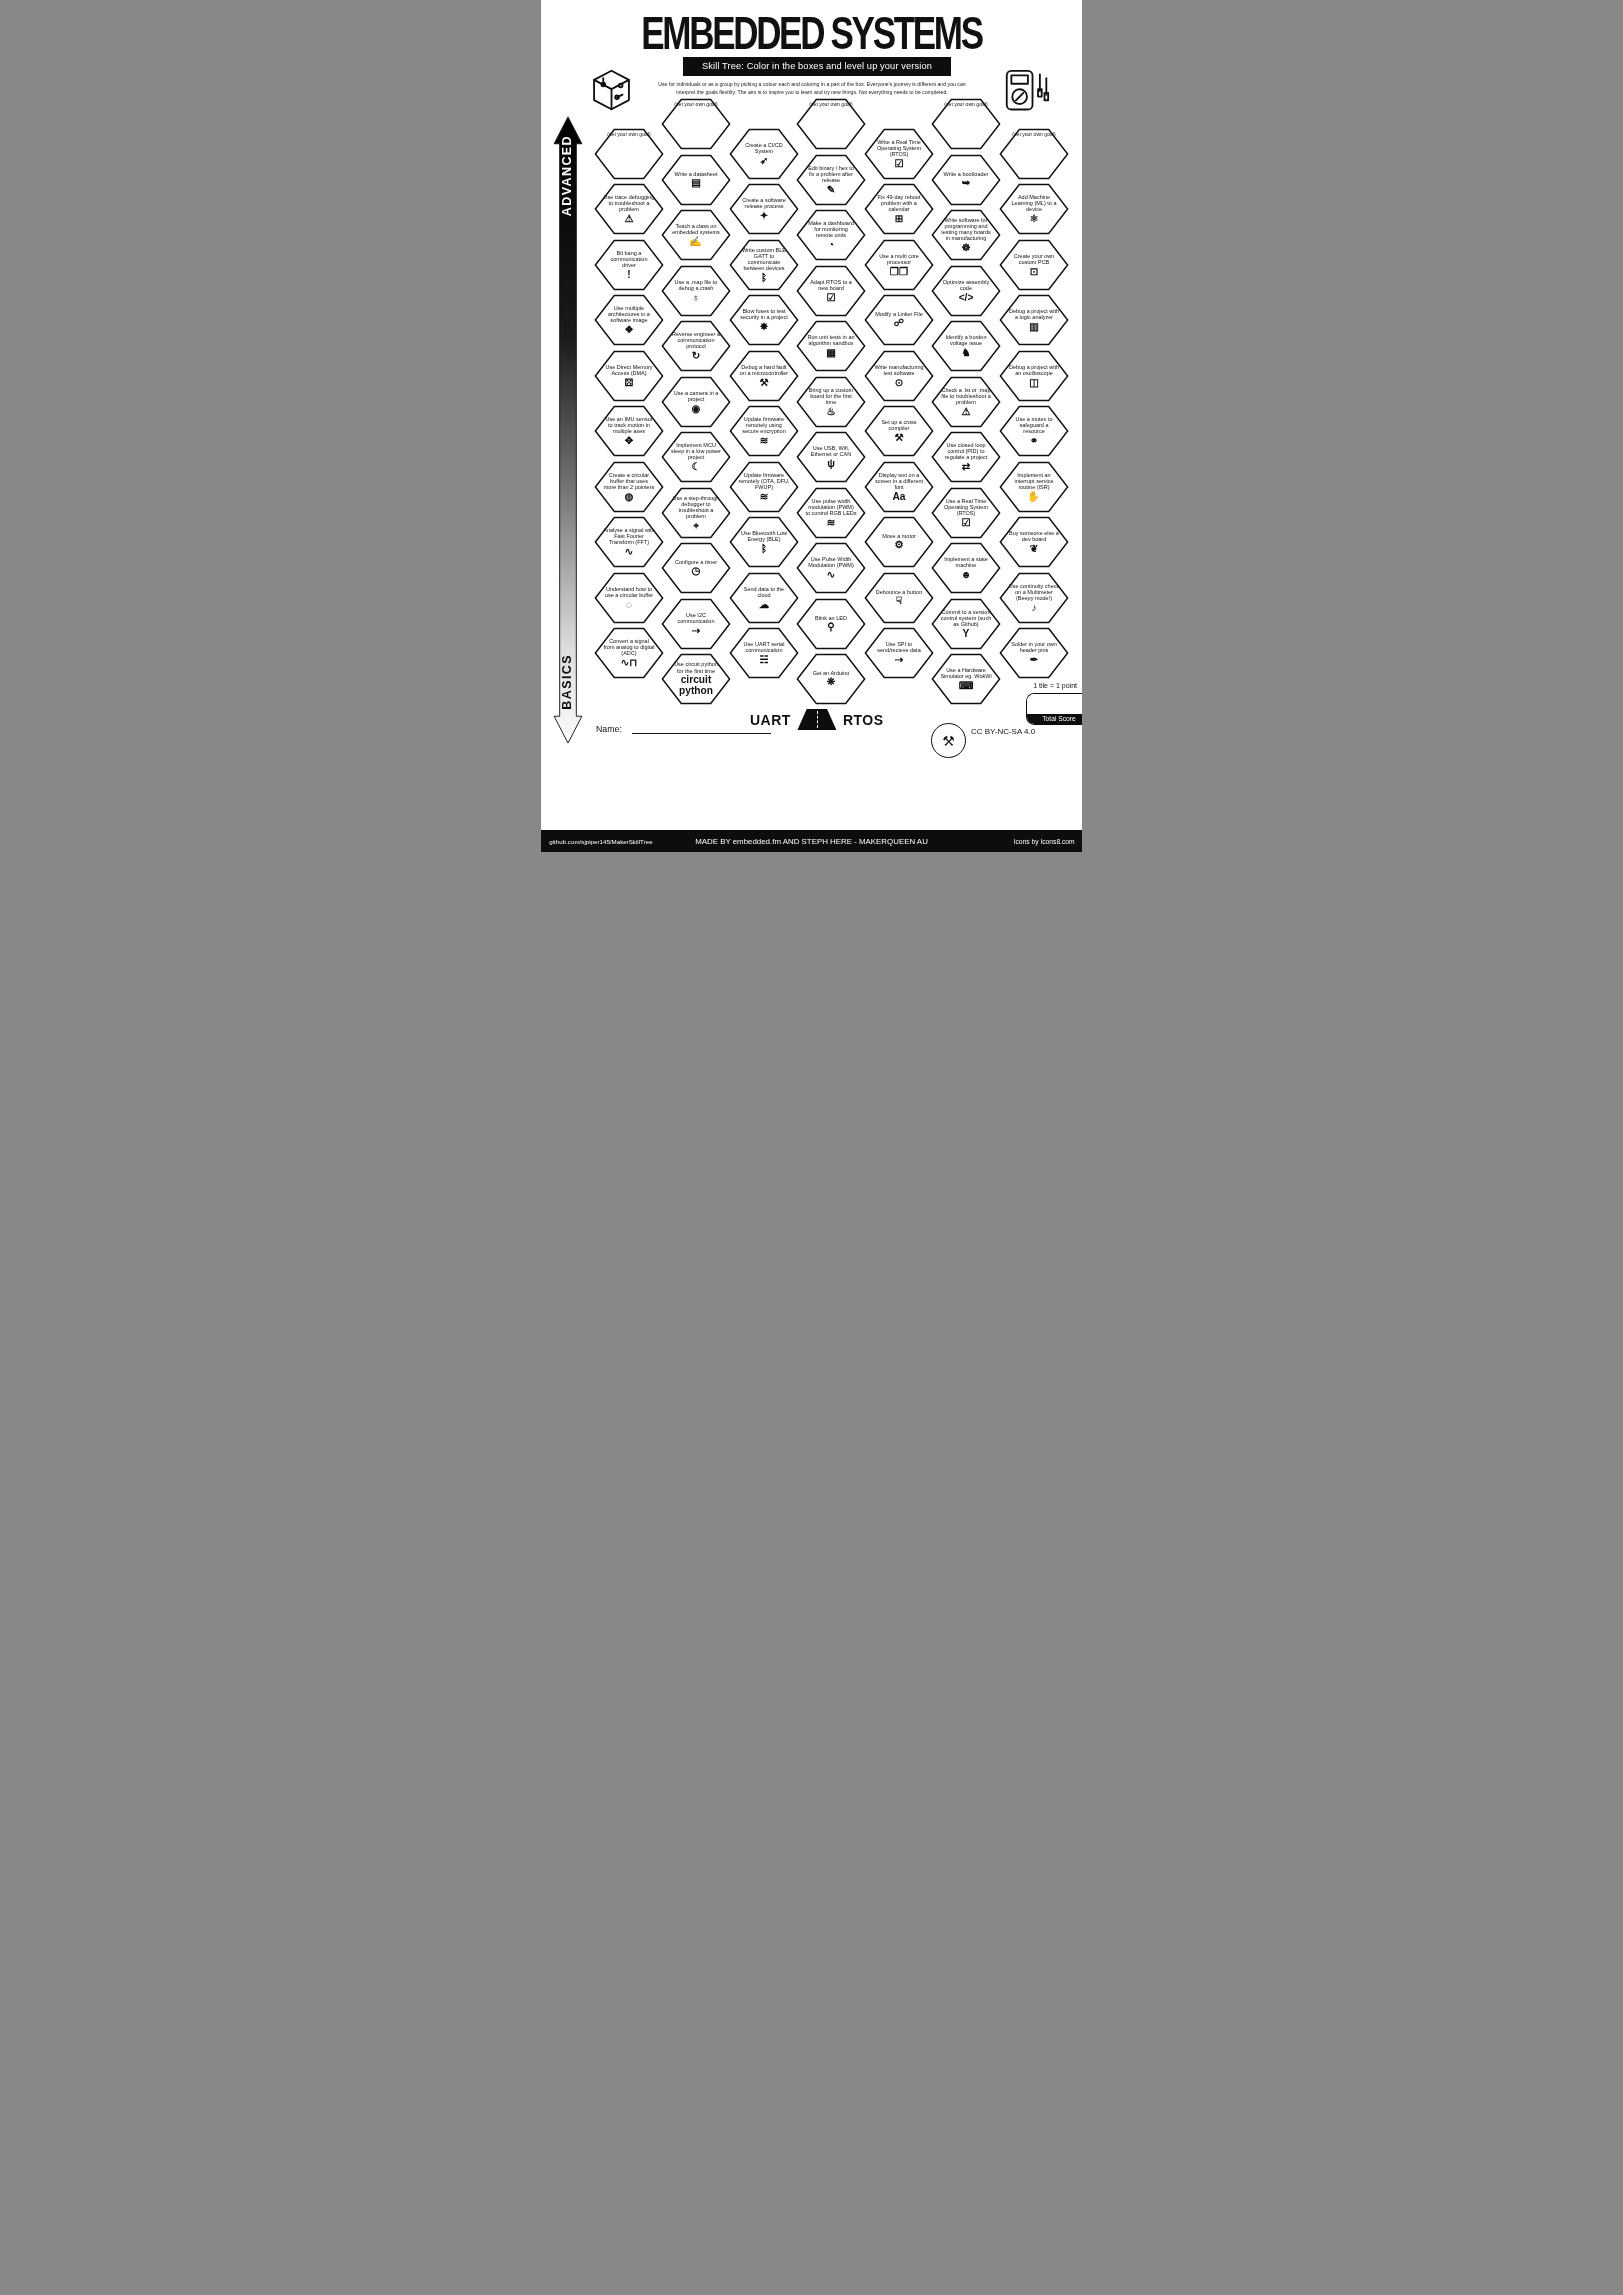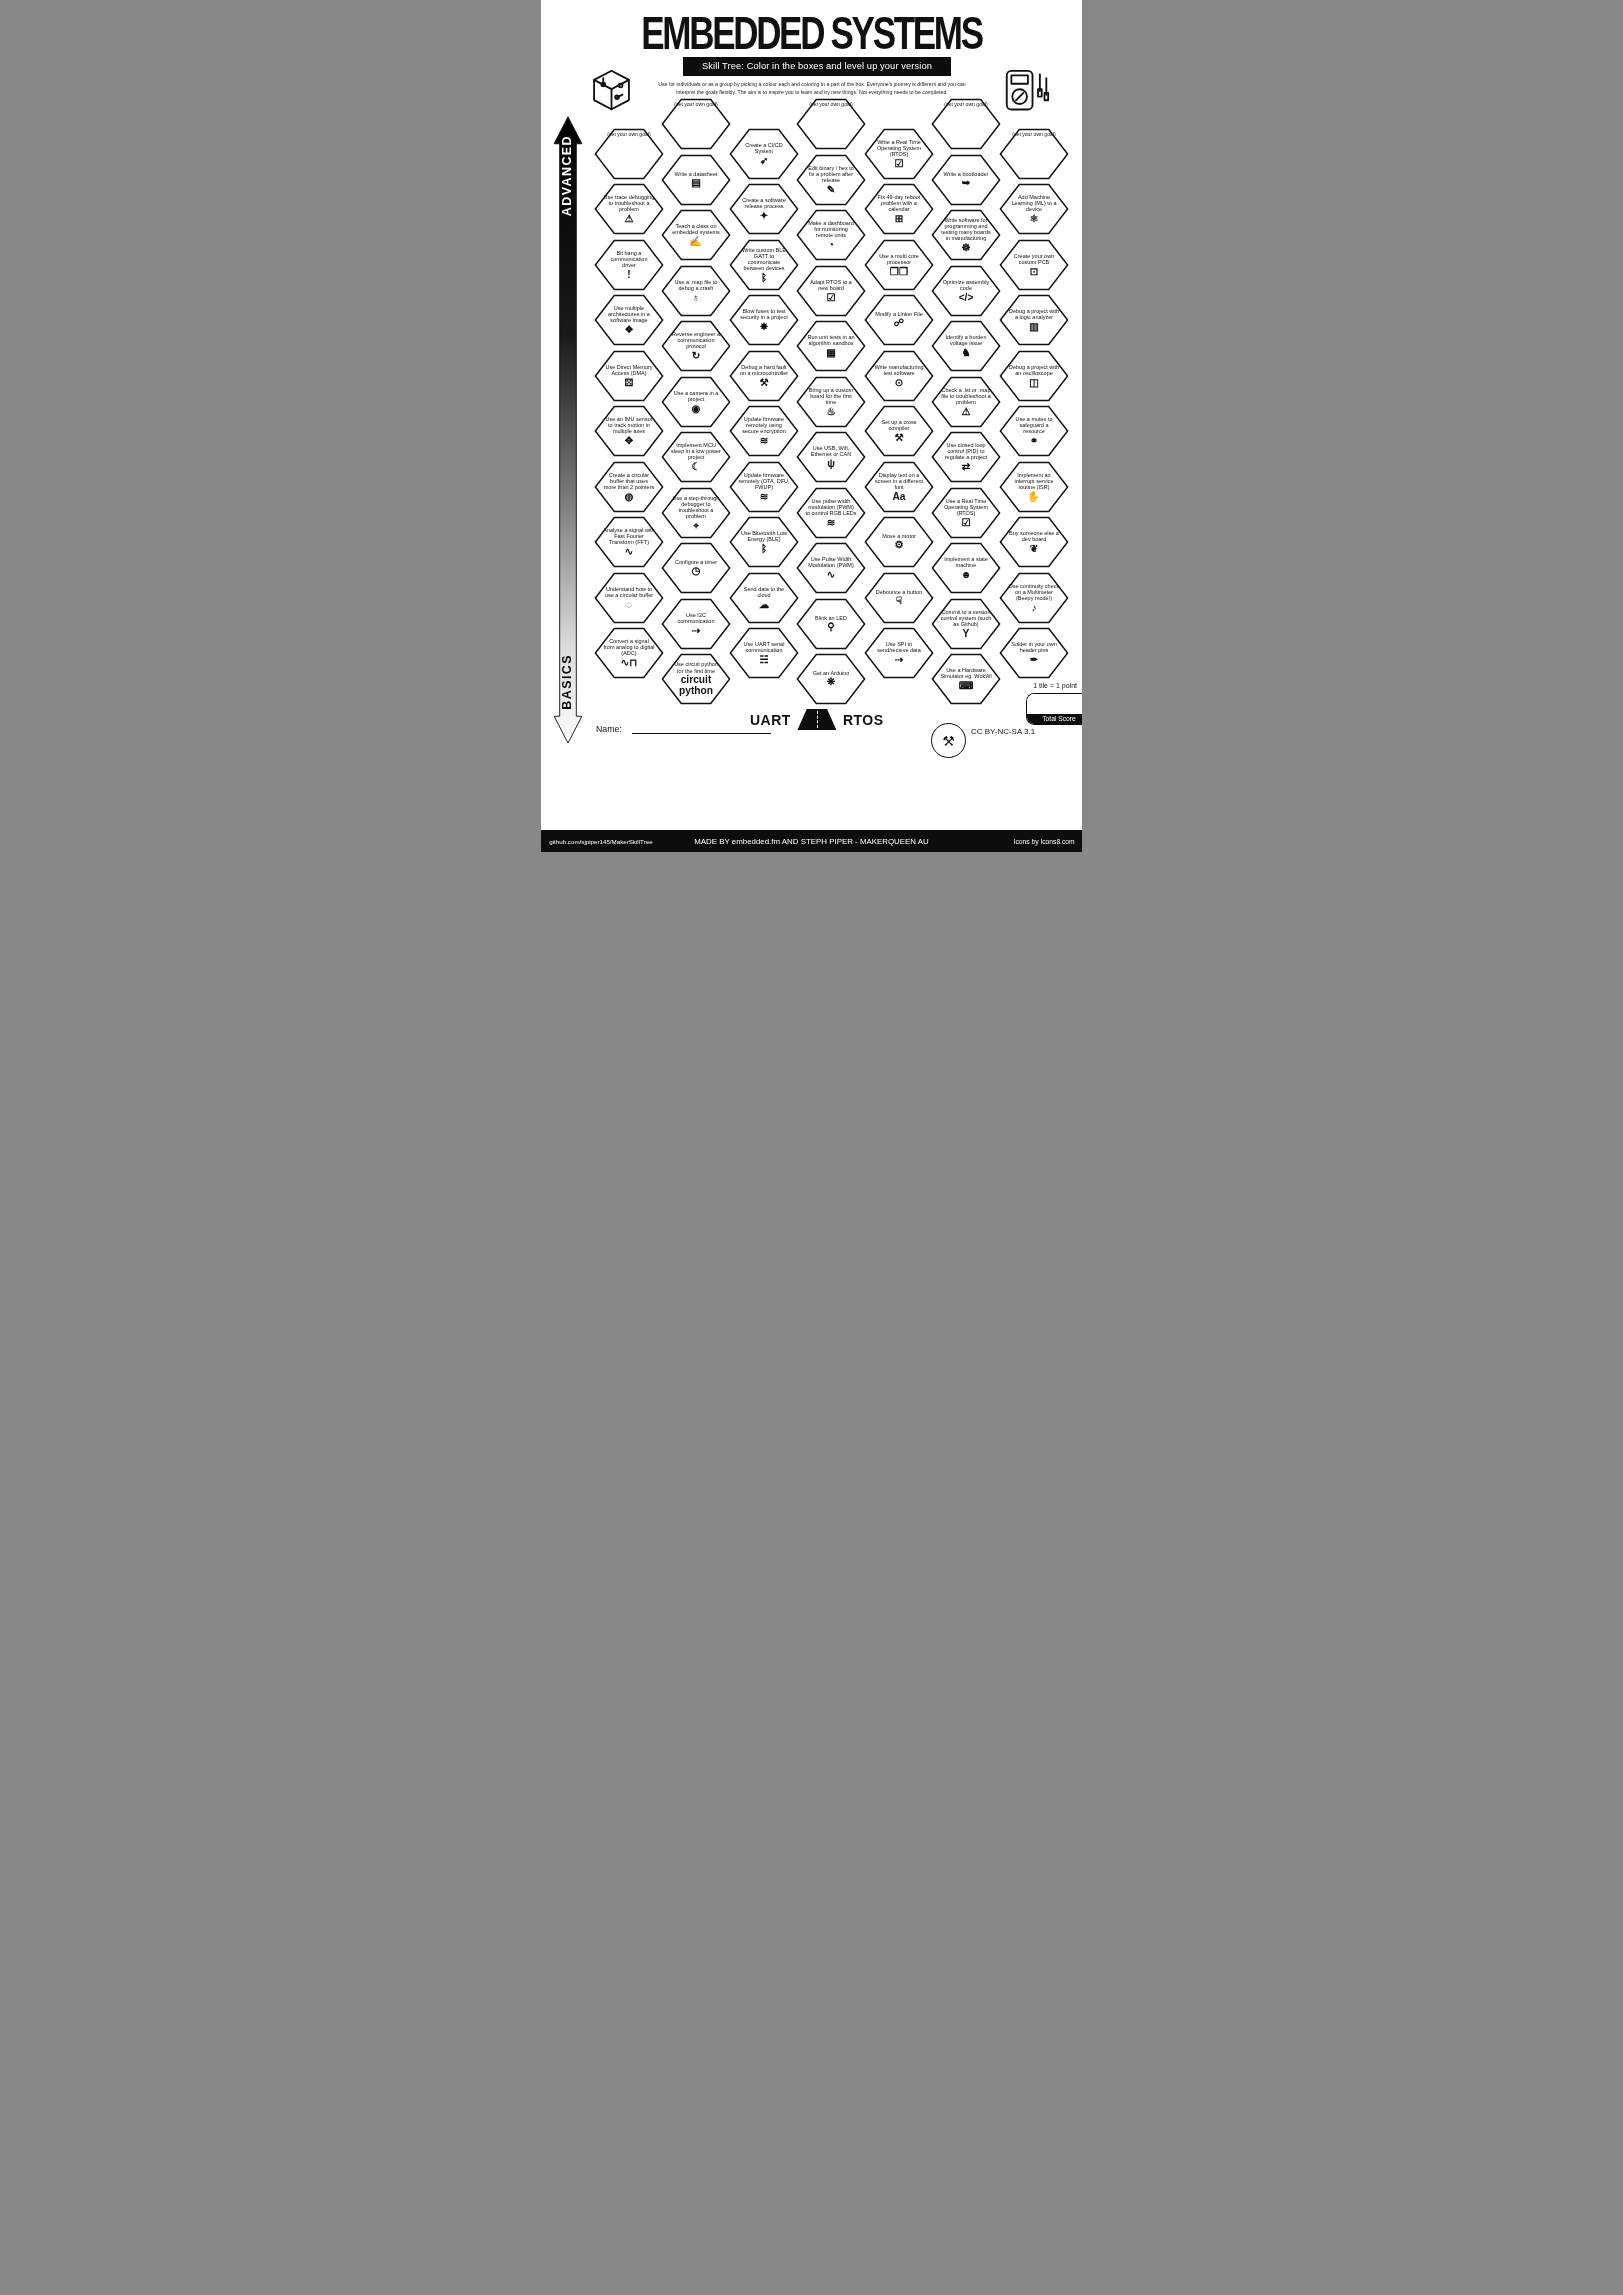--- a/index.html
+++ b/index.html
@@ -805,22 +805,22 @@
     <span id="name-line"></span>
   </div>
 
   <div id="tile-point-note">1 tile = 1 point</div>
   <div id="total-score-box">
     <div class="blank"></div>
     <div class="strip">Total Score</div>
   </div>
 
   <div id="cc-badge">⚒</div>
-  <div id="license-row">CC BY-NC-SA 3.1</div>
+  <div id="license-row">CC BY-NC-SA 4.0</div>
 
   <div id="footer-bar">
     <span id="footer-repo">github.com/sjpiper145/MakerSkillTree</span>
-    <span id="footer-credit">MADE BY embedded.fm AND STEPH PIPER  -  MAKERQUEEN AU</span>
+    <span id="footer-credit">MADE BY embedded.fm AND STEPH HERE  -  MAKERQUEEN AU</span>
     <span id="footer-icons">Icons by Icons8.com</span>
   </div>
 
 </div>
 
 
 </body></html>

